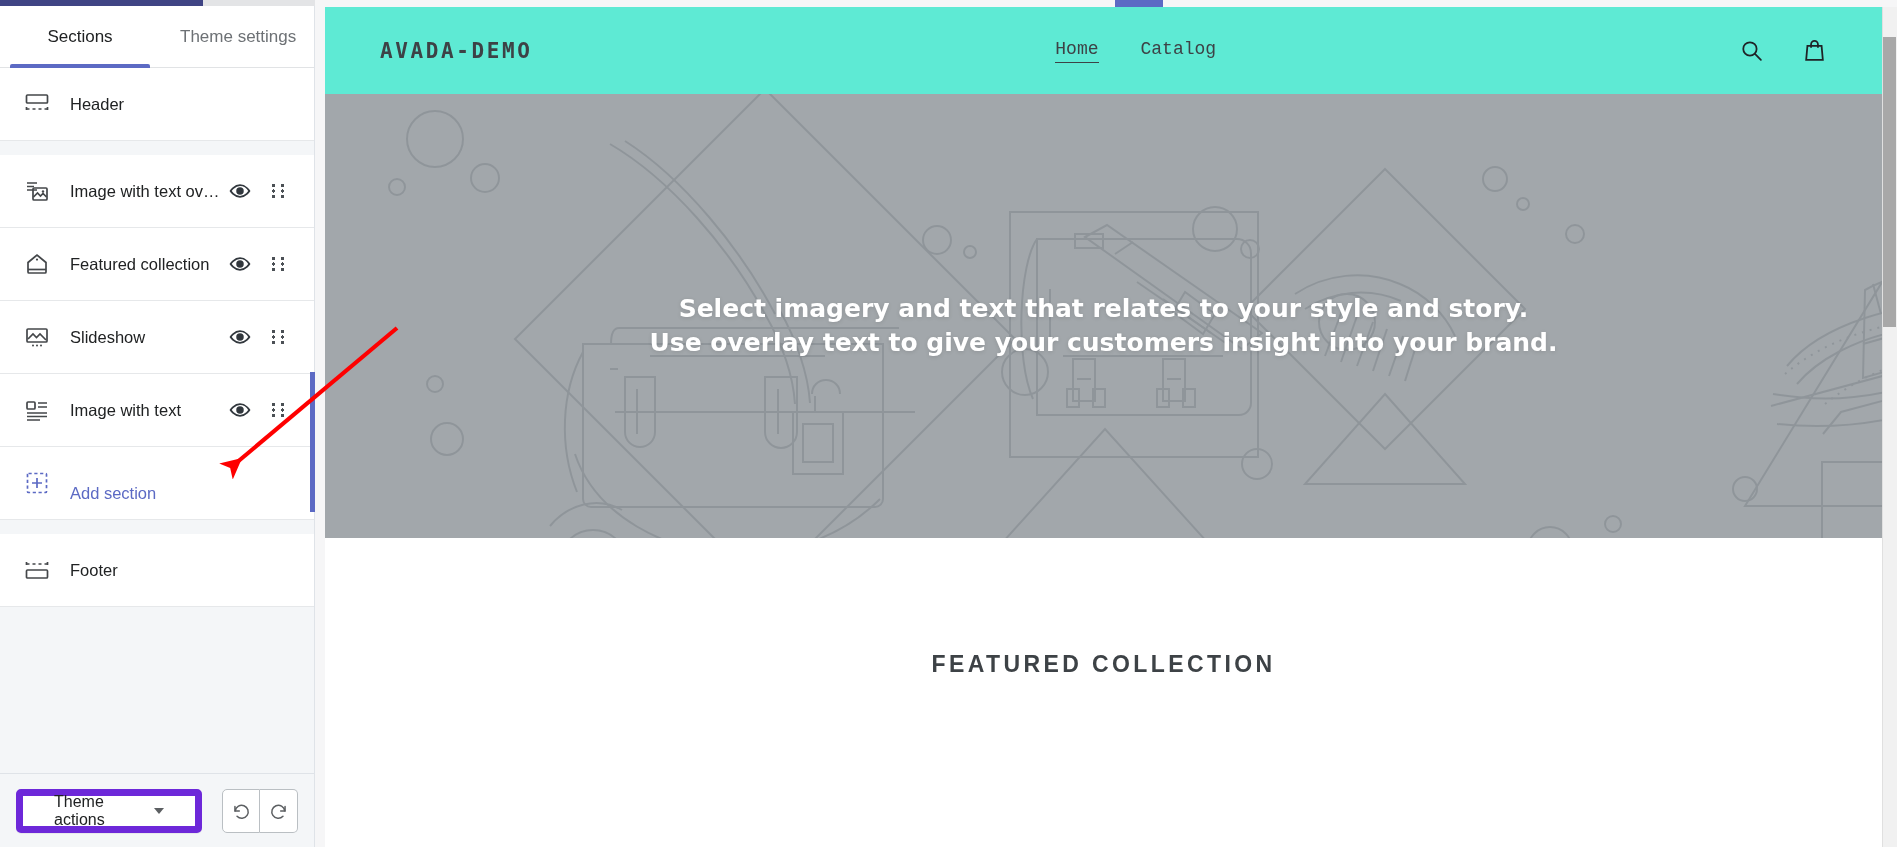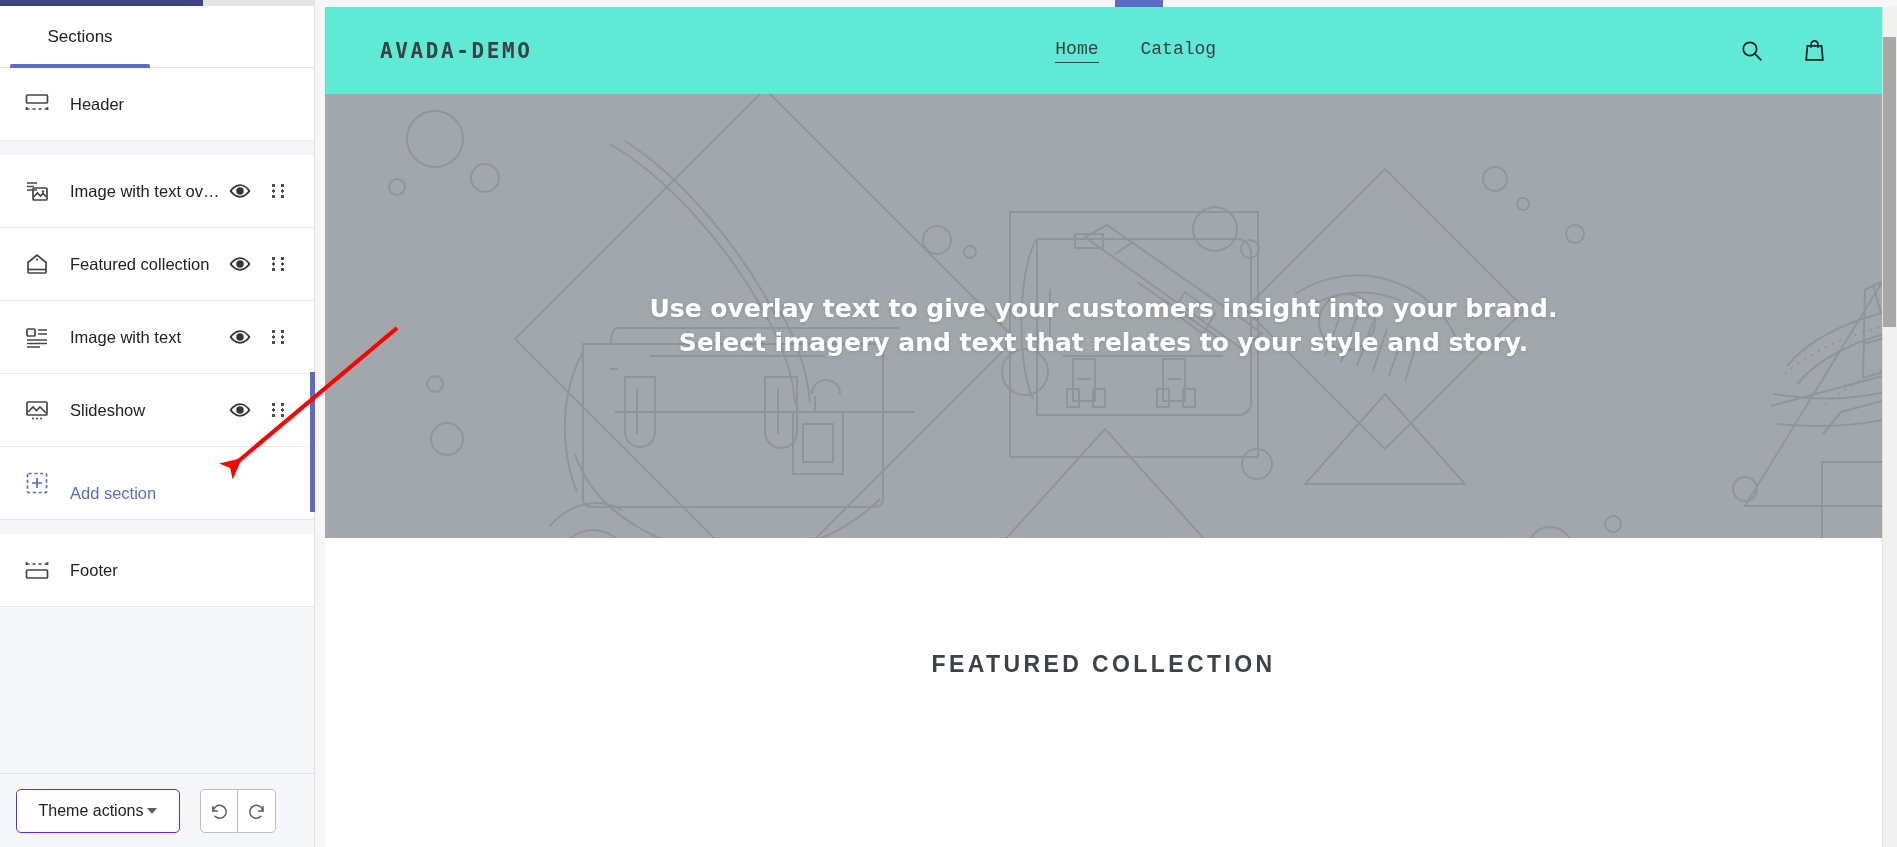--- a/index.html
+++ b/index.html
@@ -93,22 +93,22 @@
   }
   .divider-strip { height: 14px; background: #f4f6f8; }
   .sidebar-fill { flex: 1; background: #f4f6f8; }
 
   .sidebar-footer {
     height: 74px; background: #f4f6f8;
     border-top: 1px solid #dfe3e8;
     display: flex; align-items: center; padding: 0 16px; gap: 20px;
   }
   .btn-theme {
-    height: 44px; min-width: 164px; padding: 0 12px;
-    background: #fff; border: 1px solid #6d28d9; border-radius: 5px;
+    height: 44px; min-width: 164px; padding: 0 31px;
+    background: #fff; border: 7px solid #6d28d9; border-radius: 5px;
     display: flex; align-items: center; justify-content: center; gap: 4px;
     font-size: 16px; color: #202223; cursor: pointer;
     box-shadow: 0 1px 0 rgba(0,0,0,.05);
   }
   .caret { width: 0; height: 0; border-left: 5px solid transparent;
            border-right: 5px solid transparent; border-top: 6px solid #5c5f62; }
   .undo-group { display: flex; }
   .ubtn {
     width: 38px; height: 44px; background: #fff;
     border: 1px solid #babfc3; display: flex; align-items: center;
@@ -192,20 +192,23 @@
   <div class="topbar-navy"></div>
   <div class="topbar-rail"></div>
   <div class="topbar-blue"></div>
 
   <div class="sidebar">
 
     <div class="tabs">
       <div class="tab tab-sections active">
         <span>Sections</span>
       </div>
+      <div class="tab">
+        <span>Theme settings</span>
+      </div>
     </div>
 
     <div class="section-list">
       <div class="srow">
         <span class="ico">
           <svg width="26" height="26" viewBox="0 0 26 26" fill="none" stroke="#44474a" stroke-width="1.7">
             <rect x="2.5" y="4" width="21" height="8" rx="1"></rect>
             <path d="M2.5 18h21" stroke-dasharray="3 3"></path>
             <path d="M2.5 16v4M23.5 16v4" stroke-dasharray="3 3"></path>
           </svg>
@@ -241,40 +244,20 @@
 
       <div class="srow">
         <span class="ico">
           <svg width="26" height="26" viewBox="0 0 26 26" fill="none" stroke="#44474a" stroke-width="1.7">
             <path d="M4 11.5L13 4l9 7.5V21a1 1 0 0 1-1 1H5a1 1 0 0 1-1-1z"></path>
             <path d="M4 18.5h18"></path>
             <circle cx="13" cy="8.6" r="1.1" fill="#44474a" stroke="none"></circle>
           </svg>
         </span>
         <span class="lbl">Featured collection</span>
-        <span class="eye">
-          <svg width="22" height="22" viewBox="0 0 24 24" fill="none" stroke="#31373d" stroke-width="2">
-            <path d="M1.8 12S5.6 5.6 12 5.6 22.2 12 22.2 12 18.4 18.4 12 18.4 1.8 12 1.8 12z"></path>
-            <circle cx="12" cy="12" r="3.1" fill="#31373d"></circle>
-          </svg>
-        </span>
-        <span class="grip">
-            <i></i>
-          </span>
-      </div>
-
-      <div class="srow">
-        <span class="ico">
-          <svg width="26" height="26" viewBox="0 0 26 26" fill="none" stroke="#44474a" stroke-width="1.7">
-            <rect x="3" y="5" width="8" height="7" rx="1"></rect>
-            <path d="M14 6h9M14 10h9"></path>
-            <path d="M3 16h20M3 19.5h20M3 23h13"></path>
-          </svg>
-        </span>
-        <span class="lbl">Image with text</span>
         <span class="eye">
           <svg width="22" height="22" viewBox="0 0 24 24" fill="none" stroke="#31373d" stroke-width="2">
             <path d="M1.8 12S5.6 5.6 12 5.6 22.2 12 22.2 12 18.4 18.4 12 18.4 1.8 12 1.8 12z"></path>
             <circle cx="12" cy="12" r="3.1" fill="#31373d"></circle>
           </svg>
         </span>
         <span class="grip">
             <i></i>
           </span>
       </div>
@@ -283,20 +266,40 @@
         <span class="ico">
           <svg width="26" height="26" viewBox="0 0 26 26" fill="none" stroke="#44474a" stroke-width="1.7">
             <rect x="3" y="5" width="20" height="13" rx="1"></rect>
             <path d="M4 15l5-5 3.5 3.5L16 10l6 6"></path>
             <circle cx="9" cy="21.5" r="1" fill="#44474a" stroke="none"></circle>
             <circle cx="13" cy="21.5" r="1" fill="#44474a" stroke="none"></circle>
             <circle cx="17" cy="21.5" r="1" fill="#44474a" stroke="none"></circle>
           </svg>
         </span>
         <span class="lbl">Slideshow</span>
+        <span class="eye">
+          <svg width="22" height="22" viewBox="0 0 24 24" fill="none" stroke="#31373d" stroke-width="2">
+            <path d="M1.8 12S5.6 5.6 12 5.6 22.2 12 22.2 12 18.4 18.4 12 18.4 1.8 12 1.8 12z"></path>
+            <circle cx="12" cy="12" r="3.1" fill="#31373d"></circle>
+          </svg>
+        </span>
+        <span class="grip">
+            <i></i>
+          </span>
+      </div>
+
+      <div class="srow">
+        <span class="ico">
+          <svg width="26" height="26" viewBox="0 0 26 26" fill="none" stroke="#44474a" stroke-width="1.7">
+            <rect x="3" y="5" width="8" height="7" rx="1"></rect>
+            <path d="M14 6h9M14 10h9"></path>
+            <path d="M3 16h20M3 19.5h20M3 23h13"></path>
+          </svg>
+        </span>
+        <span class="lbl">Image with text</span>
         <span class="eye">
           <svg width="22" height="22" viewBox="0 0 24 24" fill="none" stroke="#31373d" stroke-width="2">
             <path d="M1.8 12S5.6 5.6 12 5.6 22.2 12 22.2 12 18.4 18.4 12 18.4 1.8 12 1.8 12z"></path>
             <circle cx="12" cy="12" r="3.1" fill="#31373d"></circle>
           </svg>
         </span>
         <span class="grip">
             <i></i>
           </span>
       </div>
@@ -492,22 +495,22 @@
           <path d="M1520 528l52 34"></path>
           <path d="M1566 584l150 84"></path>
           <path d="M1600 600l-14 24M1620 612l-14 24M1640 624l-14 24M1660 636l-14 24"></path>
           <path d="M1660 430c26 14 48 36 62 62"></path>
           <path d="M1620 400c30 10 58 30 78 58"></path>
         </g>
       </svg>
 
       <div class="hero-text">
         <div class="hero-sub">
+          <div>Select imagery and text that relates to your style and story.</div>
           <div>Use overlay text to give your customers insight into your brand.</div>
-          <div>Select imagery and text that relates to your style and story.</div>
         </div>
       </div>
     </div>
 
     <div class="featured">
       <h2>FEATURED COLLECTION</h2>
     </div>
   </div>
 
   <div class="scroll-track">

